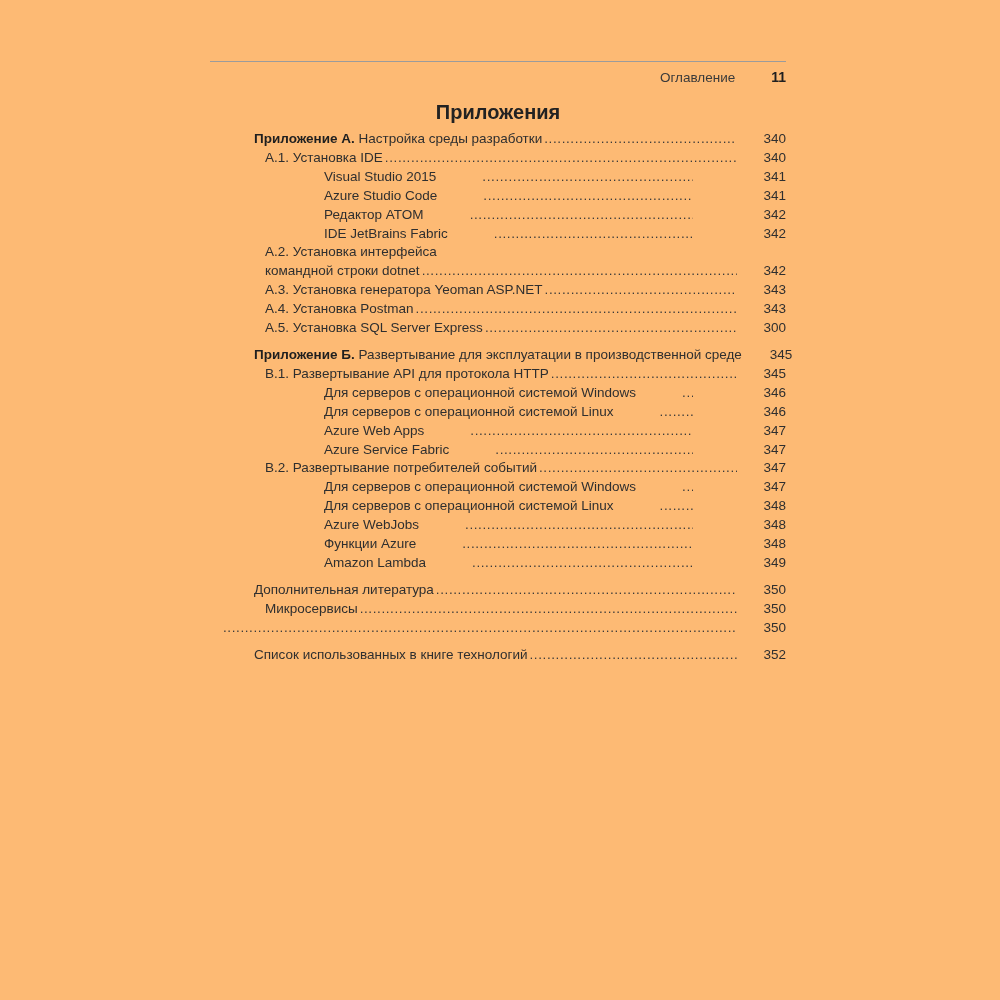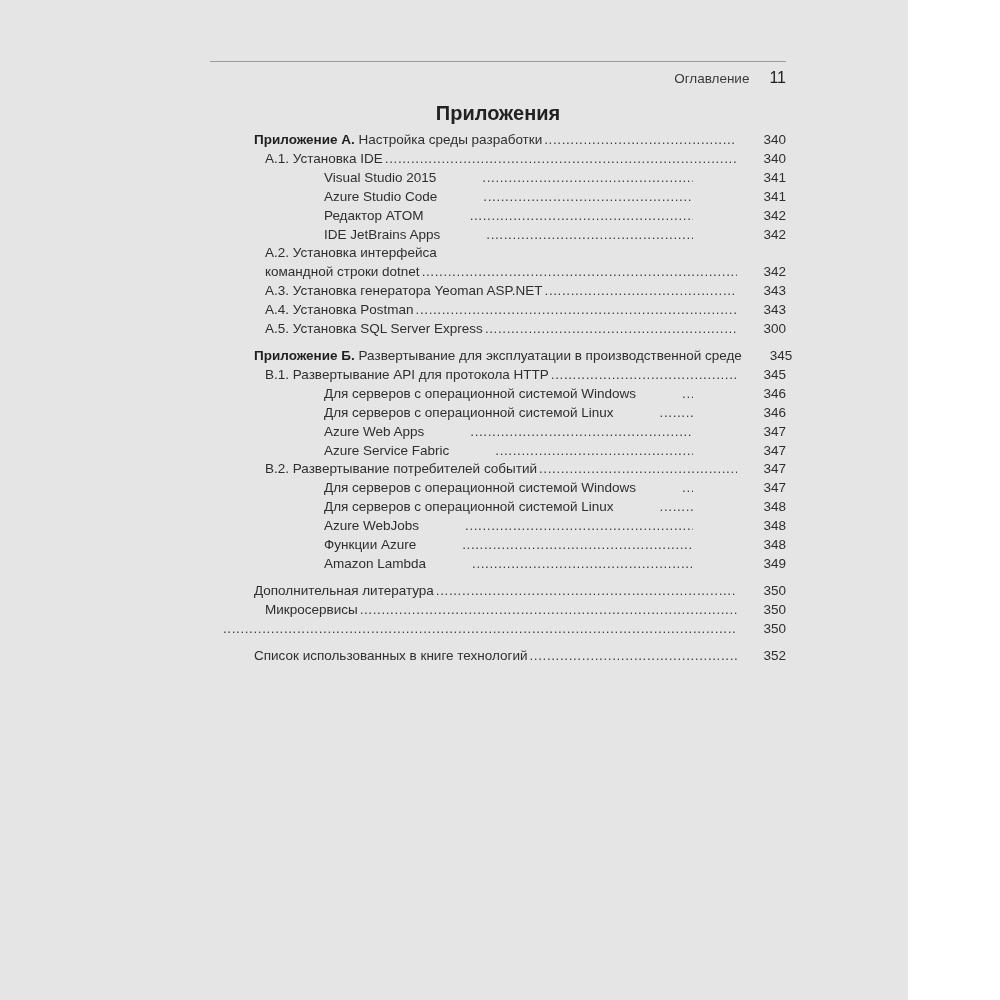--- a/index.html
+++ b/index.html
@@ -2,23 +2,23 @@
 <html lang="ru"><head>
 <meta charset="utf-8">
 <style>
   html, body {
     margin: 0;
     padding: 0;
     background: #ffffff;
   }
   .page {
     position: relative;
-    width: 908px;
+    width: 1000px;
     height: 1000px;
-    background: #e5e5e5;
+    background: #fdba74;
     font-family: "Liberation Sans", "DejaVu Sans", sans-serif;
     color: #2f2f2f;
     overflow: hidden;
   }
   .content {
     position: absolute;
     left: 210px;
     top: 61px;
     width: 576px;
   }
@@ -26,24 +26,24 @@
     border-top: 1.5px solid #9b9b9b;
     padding-top: 7px;
     display: flex;
     justify-content: flex-end;
     align-items: baseline;
     font-size: 13.5px;
     line-height: 17px;
   }
   .running-header .rh-title { color: #3a3a3a; }
   .running-header .rh-page {
-    font-weight: normal;
-    margin-left: 20px;
+    font-weight: bold;
+    margin-left: 36px;
     color: #1f1f1f;
-    font-size: 16px;
+    font-size: 14px;
   }
   .section-title {
     text-align: center;
     font-weight: bold;
     font-size: 20px;
     line-height: 22px;
     color: #222222;
     margin-top: 15px;
     margin-bottom: 7px;
   }
@@ -112,21 +112,21 @@
     <span class="toc-page">341</span>
   </div>
 
   <div class="toc-row lvl2">
     <span class="toc-label"><span class="lbl">Редактор ATOM</span></span>
     <span class="toc-dots"></span>
     <span class="toc-page">342</span>
   </div>
 
   <div class="toc-row lvl2">
-    <span class="toc-label"><span class="lbl">IDE JetBrains Apps</span></span>
+    <span class="toc-label"><span class="lbl">IDE JetBrains Fabric</span></span>
     <span class="toc-dots"></span>
     <span class="toc-page">342</span>
   </div>
 
   <div class="toc-row lvl1">
     <span class="toc-label"><span class="lbl">А.2. Установка интерфейса</span></span>
 
   </div>
 
   <div class="toc-row lvl1">

